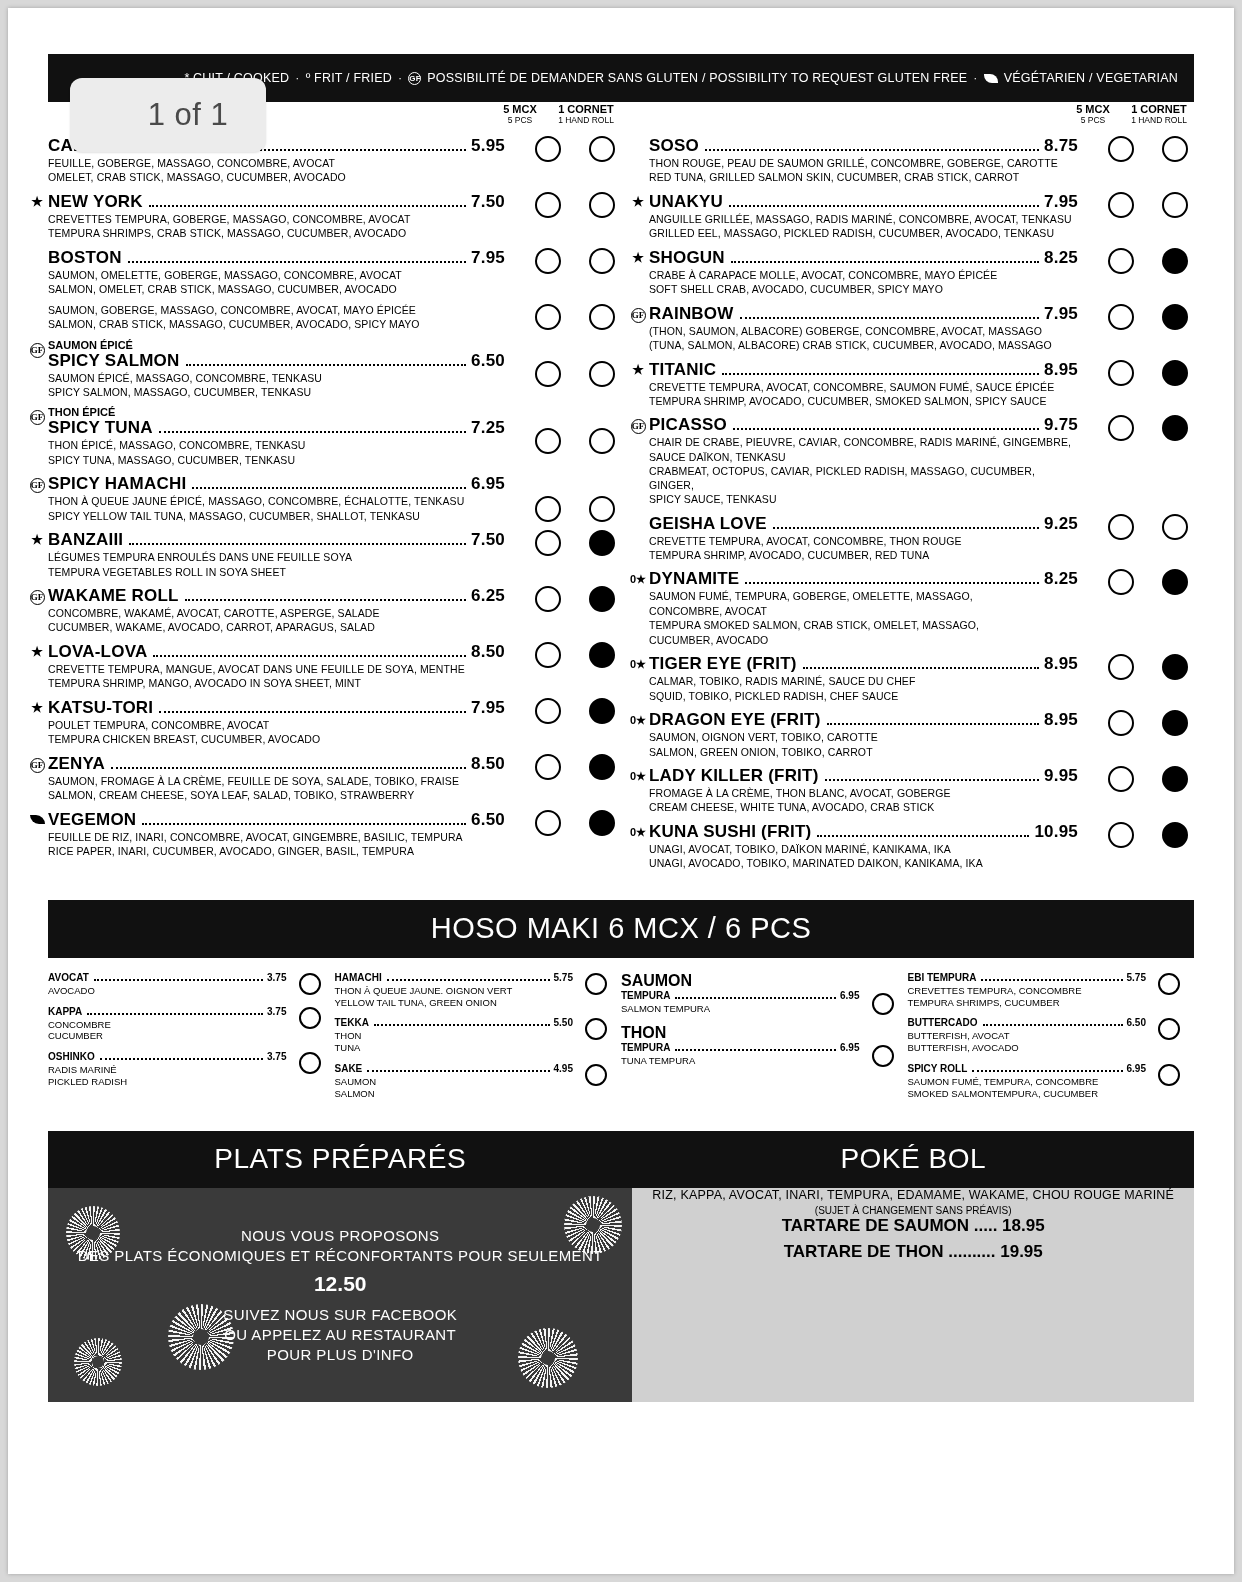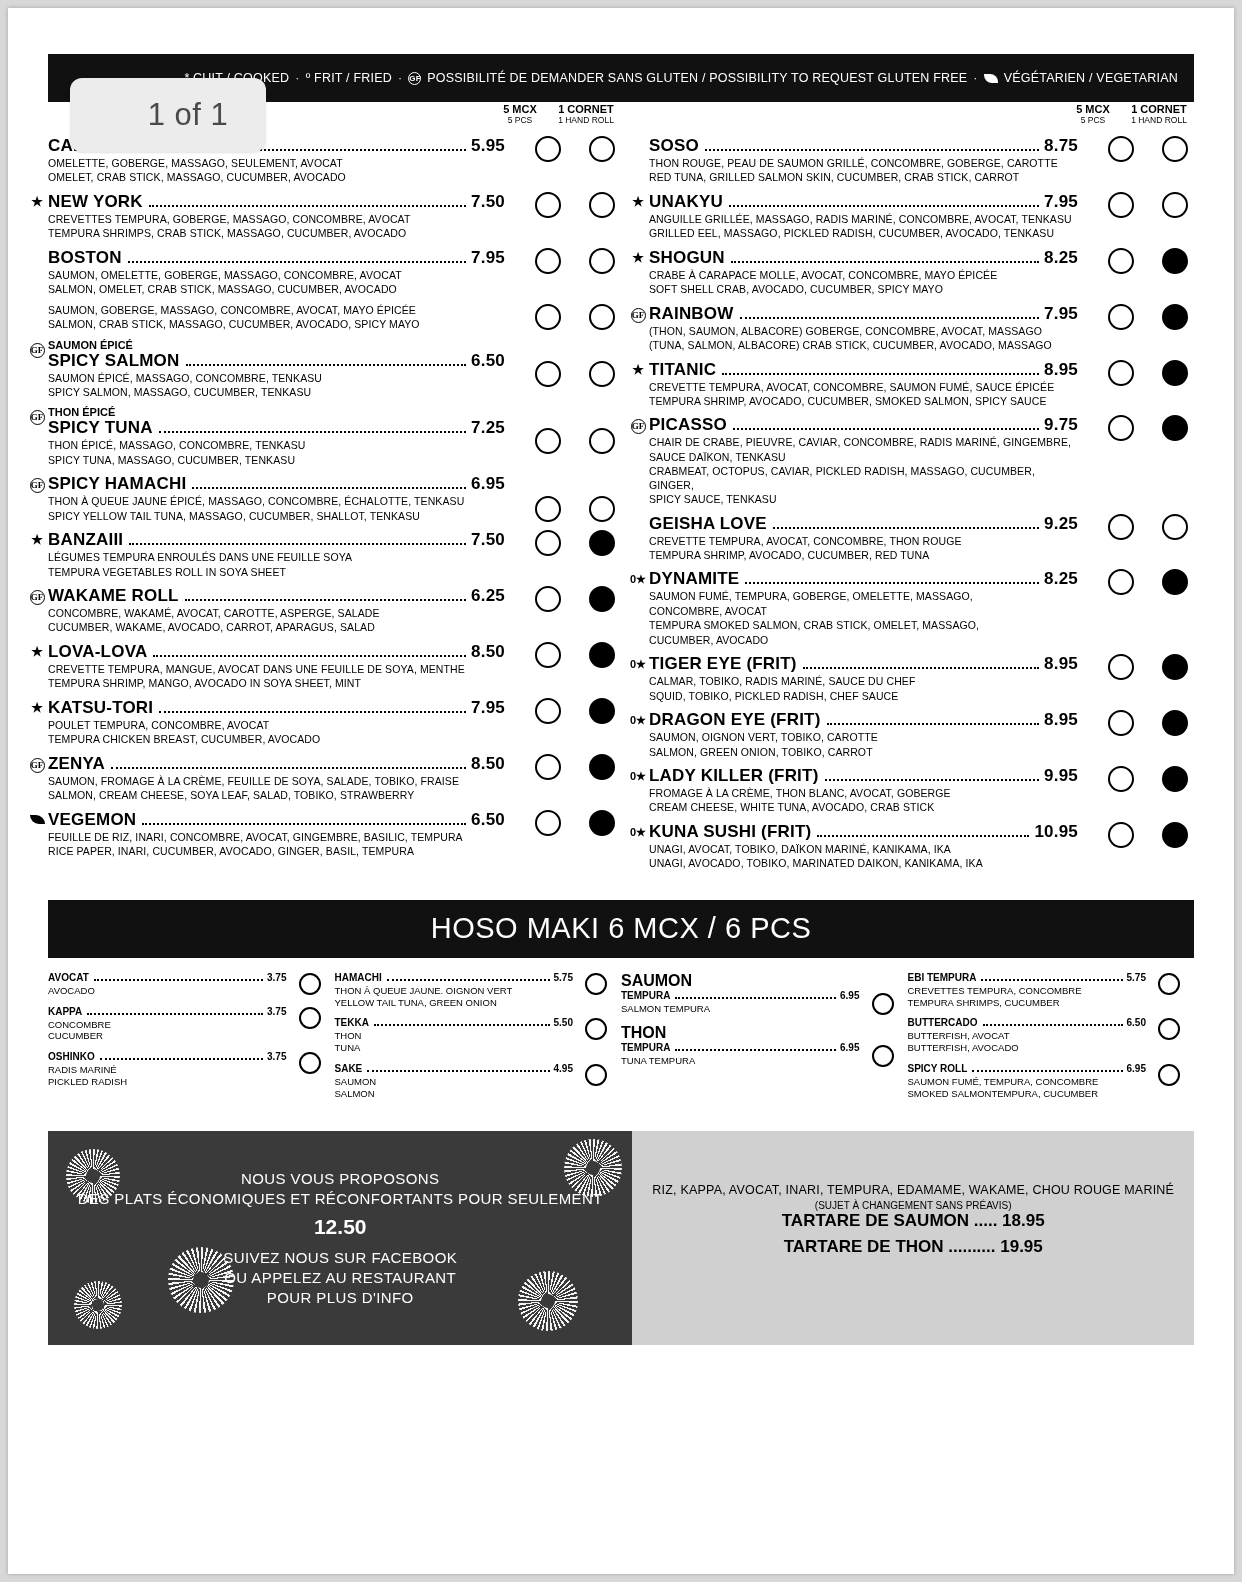--- a/index.html
+++ b/index.html
@@ -115,21 +115,21 @@
     background:#111; color:#fff; text-align:center; font-size:28px; padding:12px 0 13px;
     letter-spacing:.5px;
   }
   .bbody-dark {
     background:#3a3a3a; color:#fff; height:214px; position:relative; overflow:hidden;
     text-align:center; padding-top:36px;
   }
   .bbody-dark .t { font-size:15px; letter-spacing:.4px; margin:3px 0; position:relative; z-index:2;}
   .bbody-dark .big { font-size:21px; font-weight:bold; margin:8px 0 10px; position:relative; z-index:2;}
   .bbody-light {
-    background:#d0d0d0; height:214px; text-align:center; padding-top:52px;
+    background:#d0d0d0; height:214px; text-align:center; 
   }
   .bbody-light .ing { font-size:12.5px; letter-spacing:.2px; }
   .bbody-light .sub { font-size:10px; margin-top:3px; }
   .bbody-light .tl { font-size:17px; font-weight:bold; }
   .bbody-light .tl:last-child { margin-top:6px; }
 
   .spark { position:absolute; border-radius:50%; z-index:1; opacity:.95;
     background:
       repeating-conic-gradient(#fff 0deg 4deg, transparent 4deg 9deg);
   }
@@ -181,21 +181,21 @@
     </div>
 
     <div class="cols">
       <div class="col left" id="col-left">
           <div class="item">
             <div class="nameline">
               <span class="nm">CALIFORNIA</span>
               <span class="dots"></span>
               <span class="price">5.95</span>
             </div>
-            <div class="desc">OMELETTE, GOBERGE, MASSAGO, SEULEMENT, AVOCAT</div>
+            <div class="desc">FEUILLE, GOBERGE, MASSAGO, CONCOMBRE, AVOCAT</div>
             <div class="desc">OMELET, CRAB STICK, MASSAGO, CUCUMBER, AVOCADO</div>
             <div class="circles" style="top:0px">
               <div class="circ c1 "></div>
               <div class="circ c2 "></div>
             </div>
           </div>
           <div class="item">
             <div class="mark"><span>★</span></div>
             <div class="nameline">
               <span class="nm">NEW YORK</span>
@@ -653,20 +653,21 @@
             </div>
             <div class="hdesc">SAUMON FUMÉ, TEMPURA, CONCOMBRE</div>
             <div class="hdesc">SMOKED SALMONTEMPURA, CUCUMBER</div>
             <div class="hcirc" style="top:1px"></div>
           </div>
         </div>
       </div>
 
     <div class="bottom">
       <div class="bl">
+        <div class="bhead">PLATS PRÉPARÉS</div>
         <div class="bbody-dark">
           <div class="spark" style="left:18px;top:18px;width:54px;height:54px;">
               <div class="core" style="width:14px;height:14px;"></div>
             </div>
           <div class="spark" style="left:120px;top:116px;width:66px;height:66px;">
               <div class="core" style="width:16px;height:16px;"></div>
             </div>
           <div class="spark" style="left:26px;top:150px;width:48px;height:48px;">
               <div class="core" style="width:12px;height:12px;"></div>
             </div>
@@ -678,20 +679,21 @@
             </div>
           <div class="t">NOUS VOUS PROPOSONS</div>
           <div class="t">DES PLATS ÉCONOMIQUES ET RÉCONFORTANTS POUR SEULEMENT</div>
           <div class="big">12.50</div>
           <div class="t">SUIVEZ NOUS SUR FACEBOOK</div>
           <div class="t">OU APPELEZ AU RESTAURANT</div>
           <div class="t">POUR PLUS D'INFO</div>
         </div>
       </div>
       <div class="br">
+        <div class="bhead">POKÉ BOL</div>
         <div class="bbody-light">
           <div class="ing">RIZ, KAPPA, AVOCAT, INARI, TEMPURA, EDAMAME, WAKAME, CHOU ROUGE MARINÉ</div>
           <div class="sub">(SUJET À CHANGEMENT SANS PRÉAVIS)</div>
           <div class="tl">TARTARE DE SAUMON ..... 18.95</div>
           <div class="tl">TARTARE DE THON .......... 19.95</div>
         </div>
       </div>
     </div>
 
   </div>

